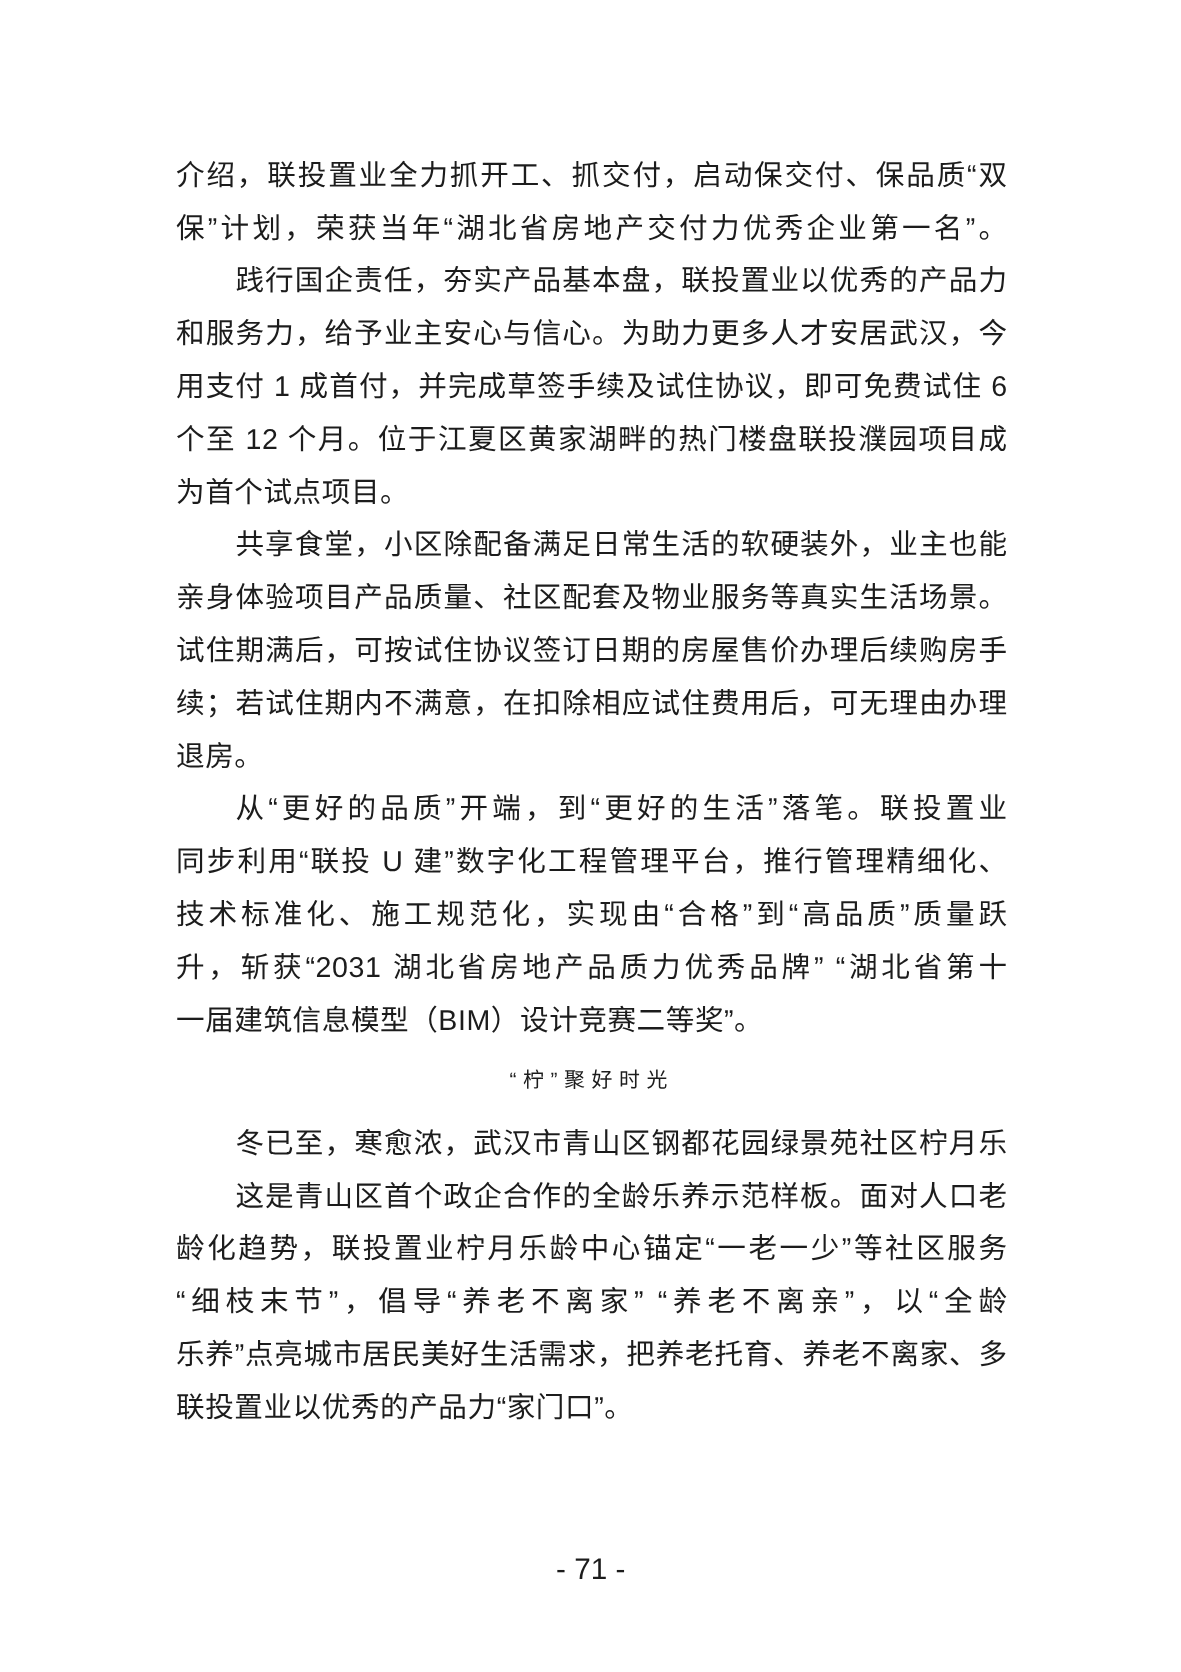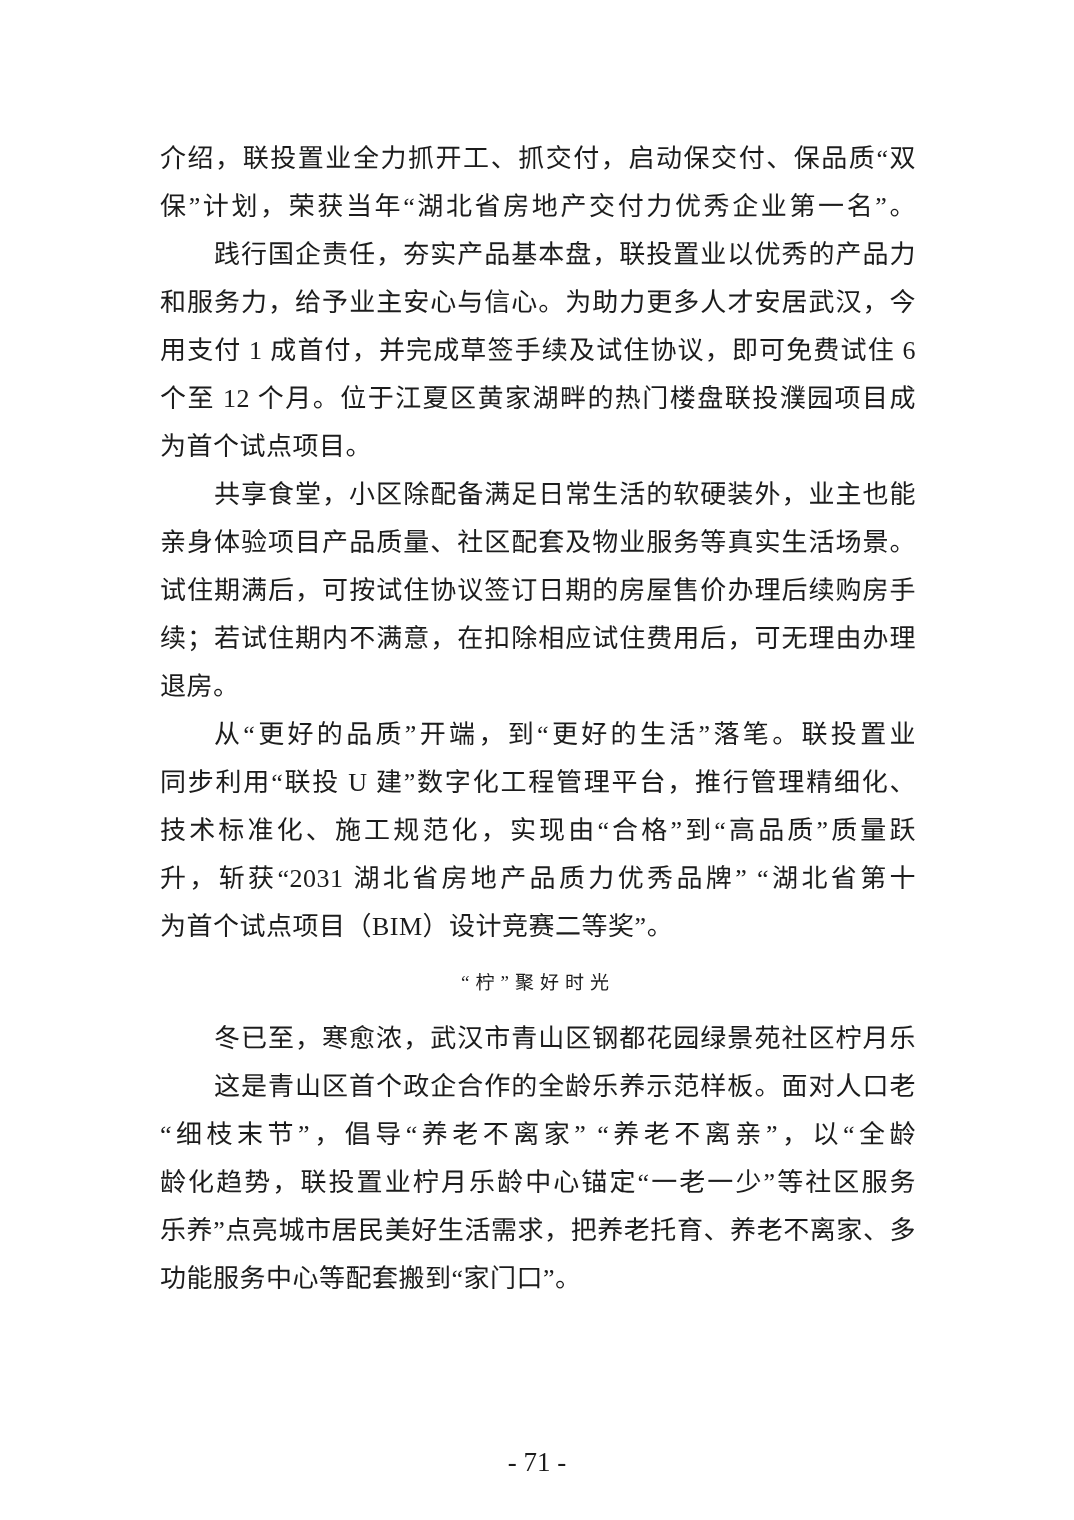--- a/index.html
+++ b/index.html
@@ -6,21 +6,21 @@
     margin: 0;
     padding: 0;
     background: #ffffff;
   }
   .page {
     position: relative;
     width: 1074px;
     height: 1520px;
     background: #ffffff;
     overflow: hidden;
-    font-family: Liberation Serif, serif;
+    font-family: Liberation Sans, sans-serif;
     color: #1c1c1c;
   }
   .content {
     position: absolute;
     left: 160px;
     top: 135px;
     width: 756px;
   }
   .line {
     height: 48px;
@@ -44,21 +44,21 @@
     text-align-last: center;
     -moz-text-align-last: center;
     letter-spacing: 6px;
     font-size: 19px;
     margin: 8px 0;
   }
   .footer {
     position: absolute;
     left: 0;
     right: 0;
-    top: 1438px;
+    top: 1402px;
     height: 48px;
     line-height: 48px;
     text-align: center;
     font-size: 27px;
     color: #1c1c1c;
   }
 </style>
 </head>
 <body>
 
@@ -73,25 +73,25 @@
       <div class="line last">为首个试点项目。</div>
       <div class="line indent">共享食堂，小区除配备满足日常生活的软硬装外，业主也能</div>
       <div class="line">亲身体验项目产品质量、社区配套及物业服务等真实生活场景。</div>
       <div class="line">试住期满后，可按试住协议签订日期的房屋售价办理后续购房手</div>
       <div class="line">续；若试住期内不满意，在扣除相应试住费用后，可无理由办理</div>
       <div class="line last">退房。</div>
       <div class="line indent">从“更好的品质”开端，到“更好的生活”落笔。联投置业</div>
       <div class="line">同步利用“联投 U 建”数字化工程管理平台，推行管理精细化、</div>
       <div class="line">技术标准化、施工规范化，实现由“合格”到“高品质”质量跃</div>
       <div class="line">升，斩获“2031 湖北省房地产品质力优秀品牌” “湖北省第十</div>
-      <div class="line last">为首个试点项目（BIM）设计竞赛二等奖”。</div>
+      <div class="line last">一届建筑信息模型（BIM）设计竞赛二等奖”。</div>
       <div class="line heading last">“柠”聚好时光</div>
       <div class="line indent">冬已至，寒愈浓，武汉市青山区钢都花园绿景苑社区柠月乐</div>
       <div class="line indent">这是青山区首个政企合作的全龄乐养示范样板。面对人口老</div>
+      <div class="line">龄化趋势，联投置业柠月乐龄中心锚定“一老一少”等社区服务</div>
       <div class="line">“细枝末节”，倡导“养老不离家” “养老不离亲”，以“全龄</div>
-      <div class="line">龄化趋势，联投置业柠月乐龄中心锚定“一老一少”等社区服务</div>
       <div class="line">乐养”点亮城市居民美好生活需求，把养老托育、养老不离家、多</div>
-      <div class="line last">功能服务中心等配套搬到“家门口”。</div>
+      <div class="line last">联投置业以优秀的产品力“家门口”。</div>
     </div>
   <div class="footer">
     <span>- 71 -</span>
   </div>
 </div>
 
 </body></html>

